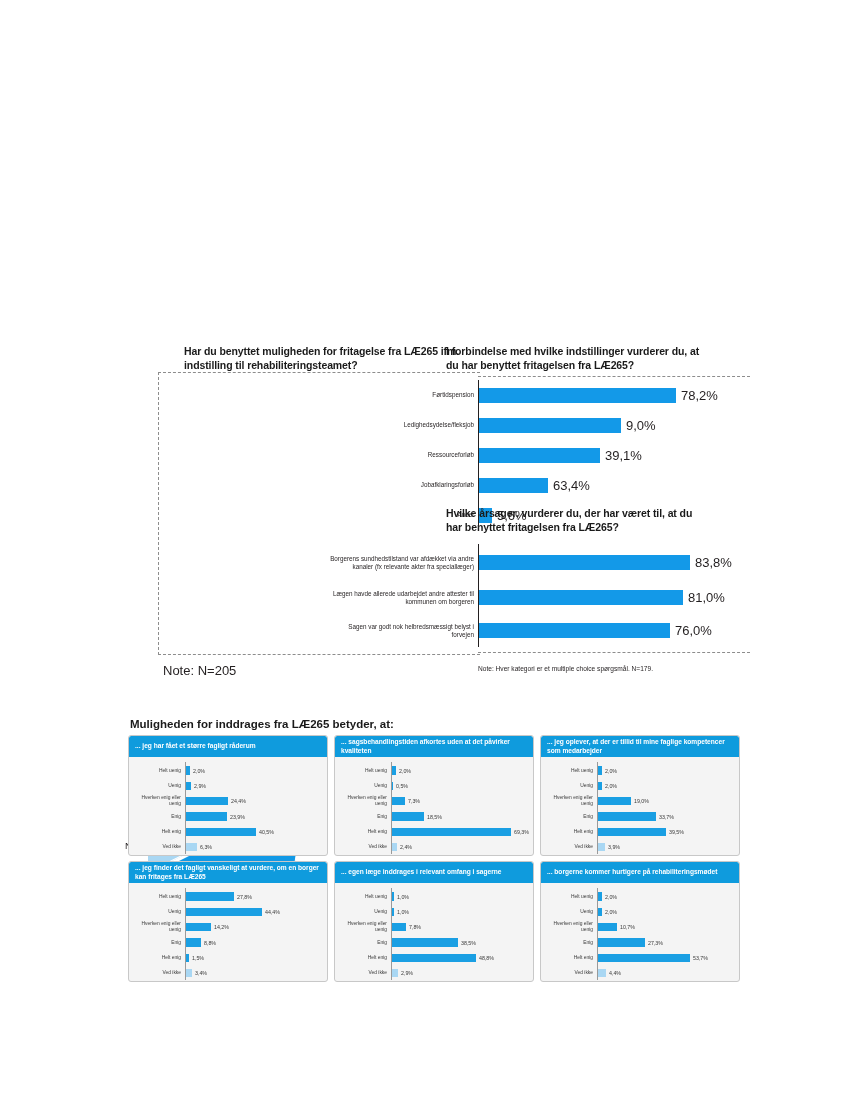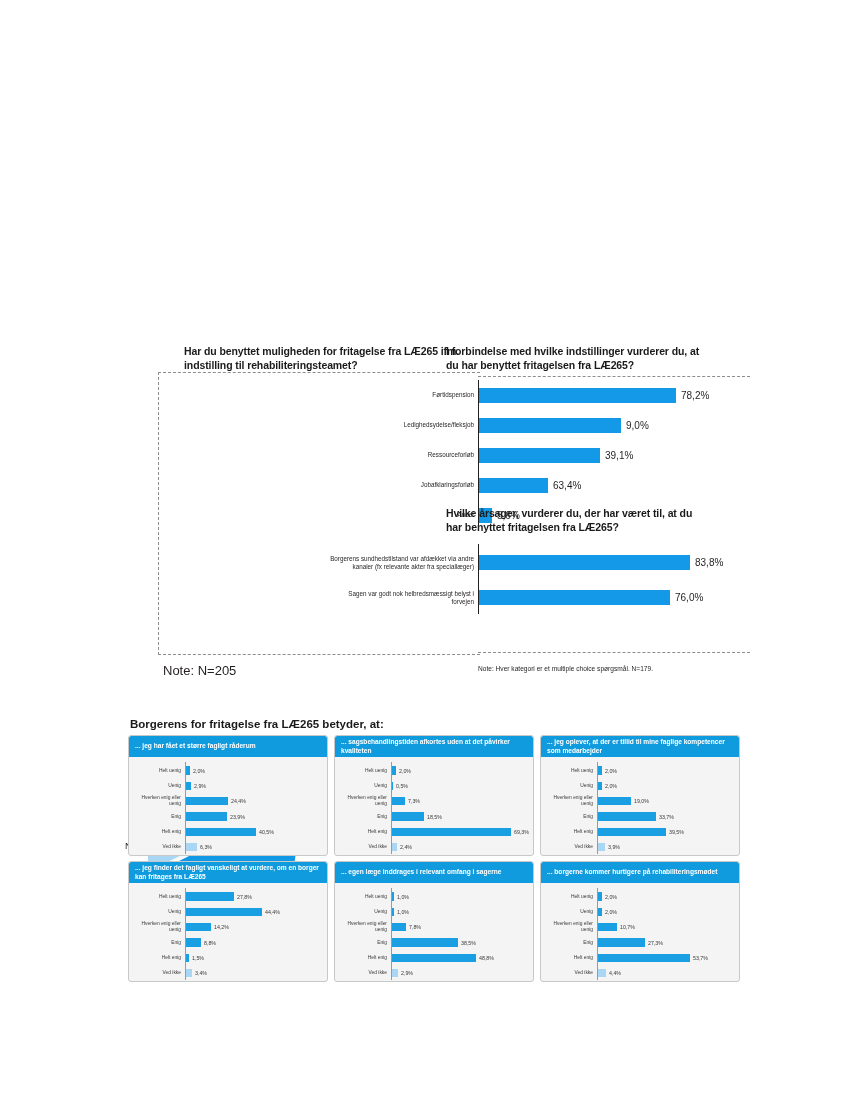--- a/index.html
+++ b/index.html
@@ -79,21 +79,21 @@
     position: absolute; left: 148px; top: 0; width: 1.4px; height: 100%;
     background: #231f20;
   }
   .rb-row { display: flex; align-items: center; height: 30px; }
   .rb-lab {
     width: 148px; text-align: right; padding-right: 4px;
     font-size: 6.3px; line-height: 1.25; color: #231f20;
   }
   .rb-barwrap { flex: 1; display: flex; align-items: center; height: 100%; }
   .rb-bar { height: 15px; background: #1399e8; }
-  .rb-val { font-size: 10px; margin-left: 5px; color: #231f20; white-space: nowrap; }
+  .rb-val { font-size: 13px; margin-left: 5px; color: #231f20; white-space: nowrap; }
 
   #rb-note { position: absolute; left: 478px; top: 325px; font-size: 6.6px; color: #231f20; }
 
   
   #rb-frame-top {
     position: absolute; left: 478px; top: 36px; width: 272px; height: 0;
     border-top: 1px dashed #8d8d8d;
   }
   #rb-frame-bot {
     position: absolute; left: 478px; top: 312px; width: 272px; height: 0;
@@ -222,33 +222,40 @@
       <div class="rb-axis"></div>
 
       <div class="rb-row" style="height:37px">
         <div class="rb-lab">Borgerens sundhedstilstand var afdækket via andre kanaler (fx relevante akter fra speciallæger)</div>
         <div class="rb-barwrap">
             <div class="rb-bar" style="width:212px"></div>
           <div class="rb-val">83,8%</div>
           </div>
       </div>
       <div class="rb-row" style="height:33px">
+        <div class="rb-lab">Lægen havde allerede udarbejdet andre attester til kommunen om borgeren</div>
+        <div class="rb-barwrap">
+            <div class="rb-bar" style="width:205px"></div>
+          <div class="rb-val">81,0%</div>
+          </div>
+      </div>
+      <div class="rb-row" style="height:33px">
         <div class="rb-lab">Sagen var godt nok helbredsmæssigt belyst i forvejen</div>
         <div class="rb-barwrap">
             <div class="rb-bar" style="width:192px"></div>
           <div class="rb-val">76,0%</div>
           </div>
       </div>
     </div>
   </div>
 
   <div id="rb-note">Note: Hver kategori er et multiple choice spørgsmål. N=179.</div>
 </div>
 
-<div id="bottom-title">Borgerens for fritagelse fra LÆ265 betyder, at:</div>
+<div id="bottom-title">Muligheden for inddrages fra LÆ265 betyder, at:</div>
 
 <div id="panel-grid">
 
   <div class="panel">
     <div class="panel-head">... jeg har fået et større fagligt råderum</div>
     <div class="panel-body">
       <div class="p-axis"></div>
       <div class="p-row">
         <div class="p-lab">Helt uenig</div>
         <div class="p-barwrap">

